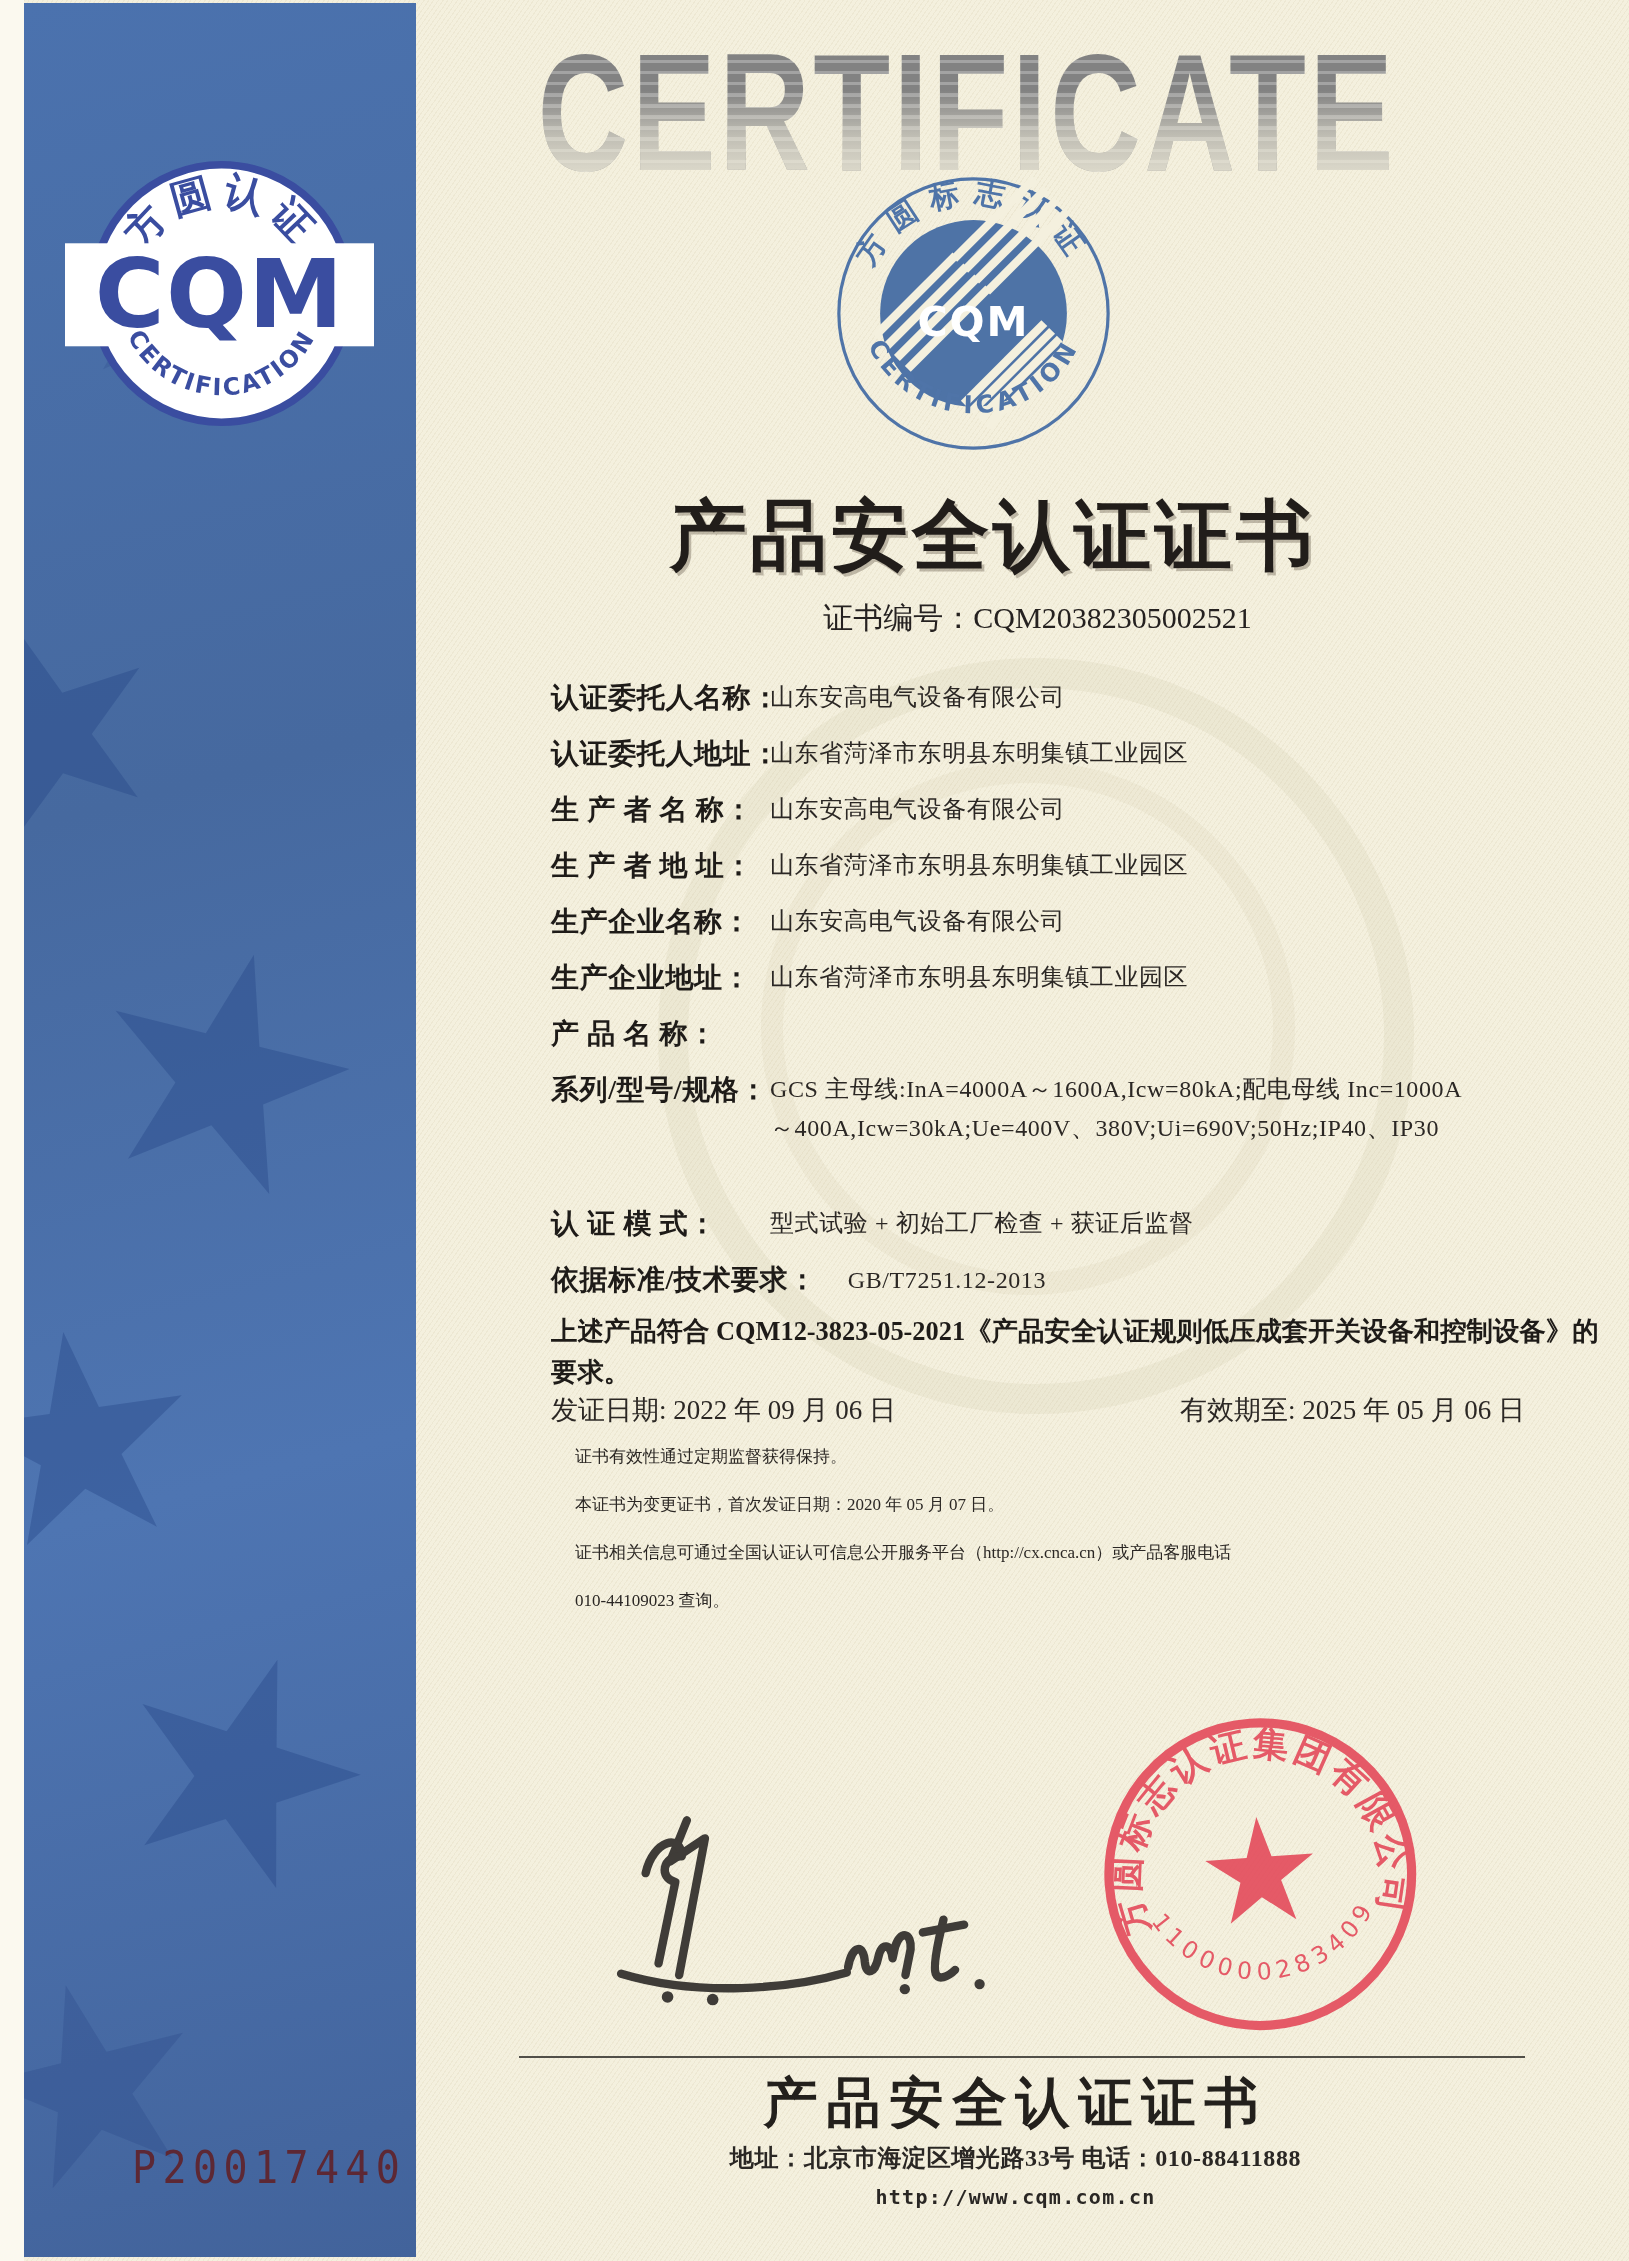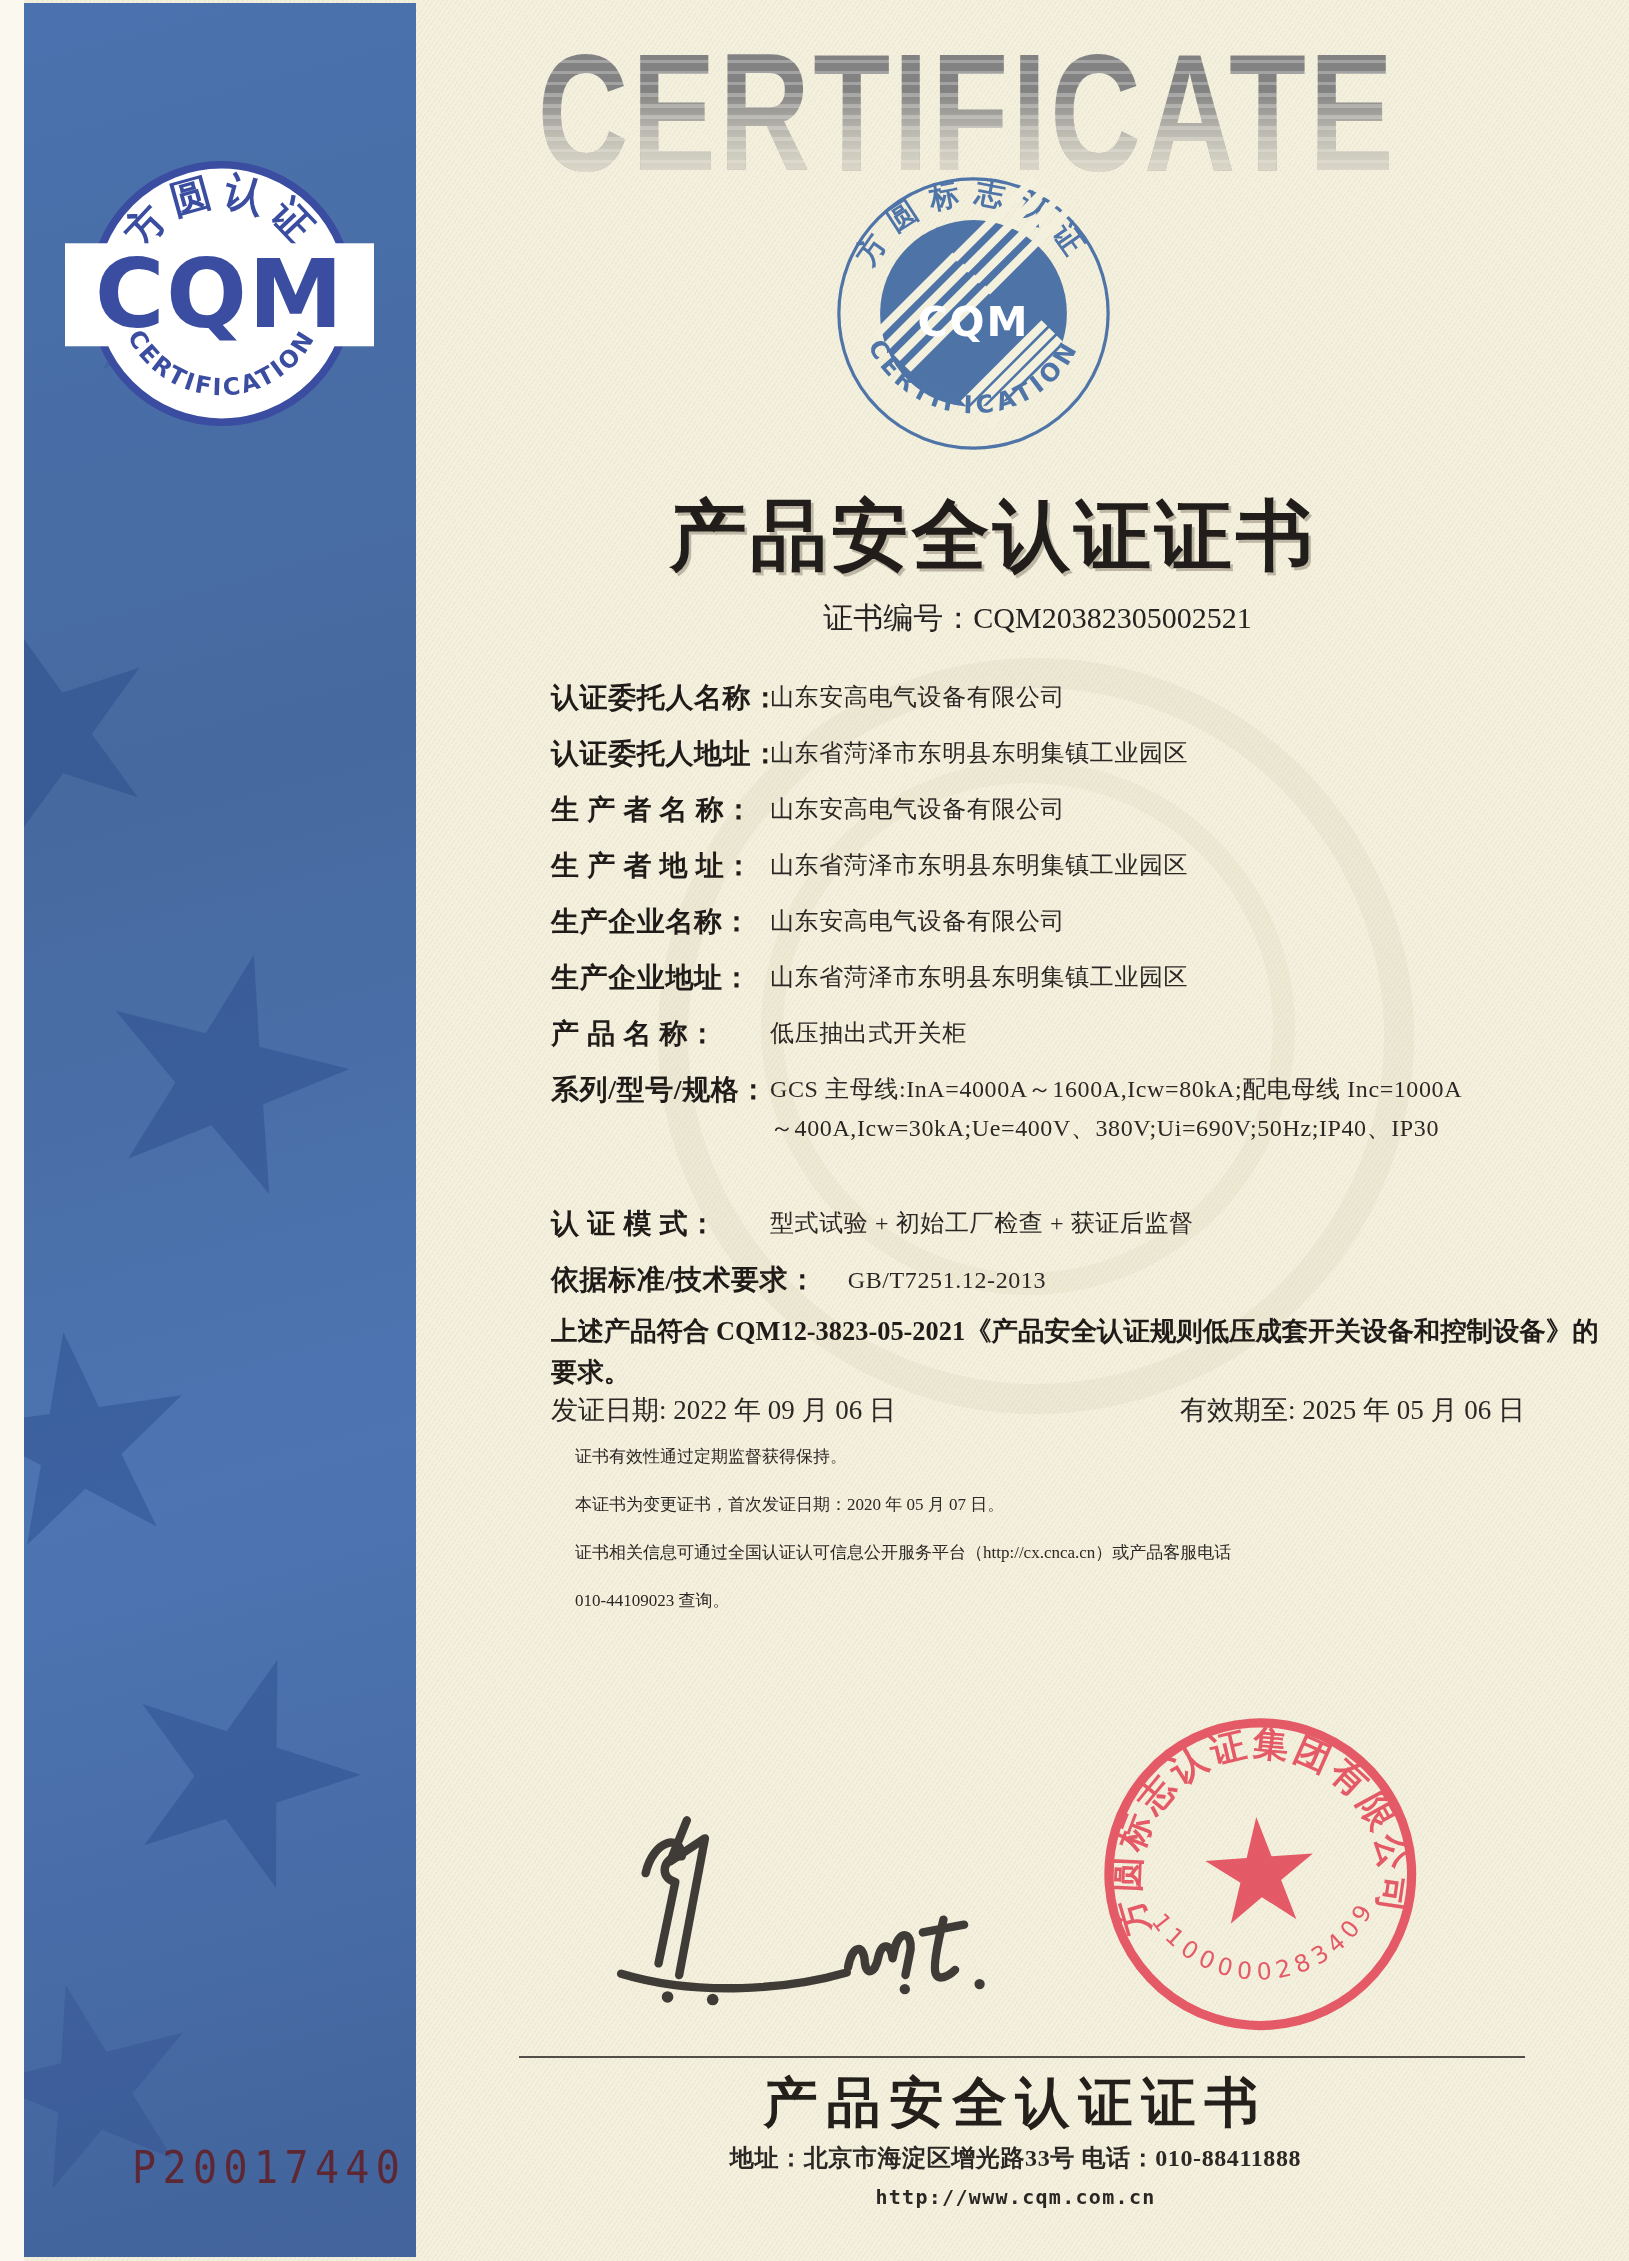--- a/index.html
+++ b/index.html
@@ -179,21 +179,20 @@
     <div class="frow">
       <span class="flabel">生产企业名称：</span>
       <span class="fvalue">山东安高电气设备有限公司</span>
     </div>
     <div class="frow">
       <span class="flabel">生产企业地址：</span>
       <span class="fvalue">山东省菏泽市东明县东明集镇工业园区</span>
     </div>
     <div class="frow">
       <span class="flabel">产 品 名 称：</span>
-      <span class="fvalue">低压抽出式开关柜</span>
     </div>
     <div class="frow">
       <span class="flabel">系列/型号/规格：</span>
       <span class="fvalue">
         <span class="vline">GCS 主母线:InA=4000A～1600A,Icw=80kA;配电母线 Inc=1000A</span>
         <span class="vline">～400A,Icw=30kA;Ue=400V、380V;Ui=690V;50Hz;IP40、IP30</span>
       </span>
     </div>
   </div>
 

